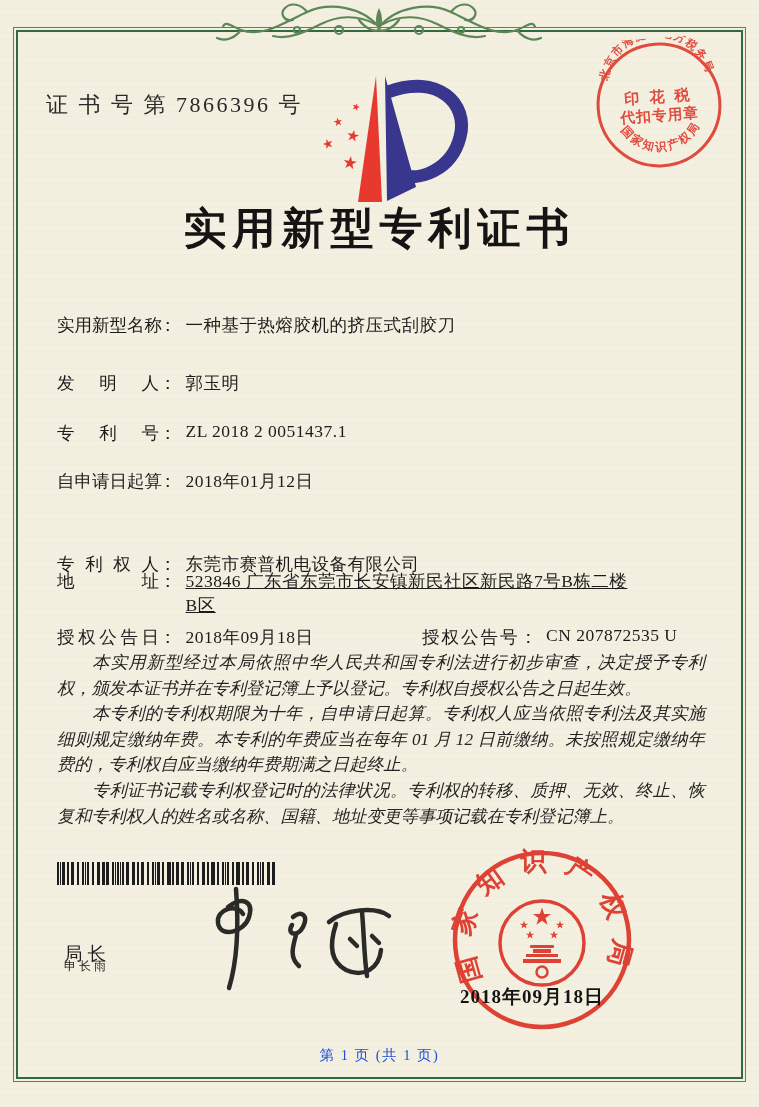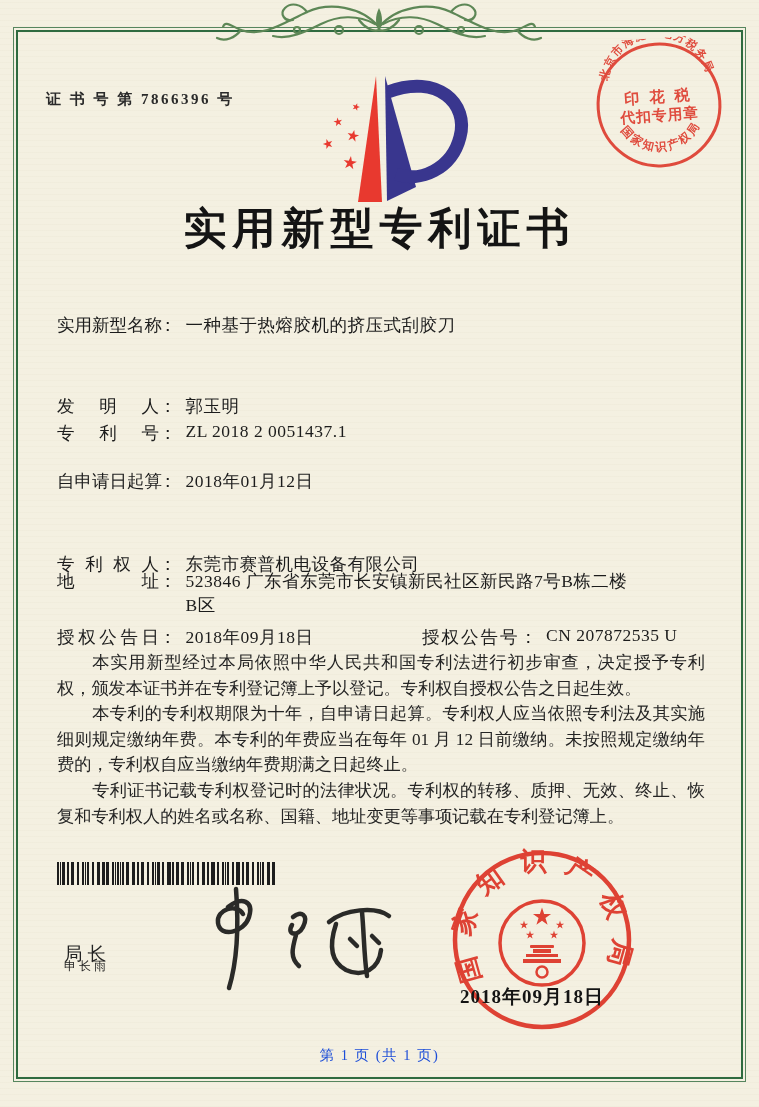--- a/index.html
+++ b/index.html
@@ -23,48 +23,48 @@
       linear-gradient(180deg, rgba(233,242,214,0) 0%, rgba(231,240,211,.6) 20%, #e8f0d3 52%, #e2eccา 100%);
   }
   
   .frame{position:absolute;left:13px;right:13px;top:27px;bottom:25px;z-index:2;pointer-events:none;
     border:1px solid #56855e;}
   .frame-inner{position:absolute;inset:2px;border:2px solid var(--border-green,#2f6b40);}
   .content{position:absolute;inset:0;z-index:3;}
 
   .top-ornament{position:absolute;left:189px;top:0px;z-index:4;}
 
-  .cert-number{position:absolute;left:46px;top:90px;font-size:15px;letter-spacing:2.5px;color:#2a2a2a;font-weight:bold;}
+  .cert-number{position:absolute;left:46px;top:90px;font-size:22px;letter-spacing:2.5px;color:#2a2a2a;}
 
   .tax-stamp{position:absolute;left:592px;top:38px;width:134px;height:134px;transform:rotate(-4deg);opacity:.88;}
 
   .office-logo{position:absolute;left:288px;top:70px;}
 
   .cert-title{position:absolute;left:0;top:200px;width:100%;text-align:center;
     font-size:43px;font-weight:700;letter-spacing:6px;color:#141414;}
 
   .fields{position:absolute;left:57px;top:313px;width:660px;font-size:17.5px;}
   .field-row{position:absolute;left:0;white-space:nowrap;}
   .field-label{display:inline-block;width:102px;text-align:justify;text-align-last:justify;vertical-align:top;}
   .field-colon{display:inline-block;vertical-align:top;}
   .field-value{display:inline-block;margin-left:9px;vertical-align:top;letter-spacing:.5px;}
   .row-1{top:0;}
-  .row-2{top:58px;margin-top:23px;}
+  .row-2{top:58px;}
   .row-3{top:108px;}
   .row-4{top:156px;}
   .row-5{top:206px;margin-top:33px;}
   .row-6{top:256px;}
-  .row-6 .field-value{width:448px;white-space:normal;line-height:24px;}
+  .row-6 .field-value{width:448px;white-space:normal;line-height:24px;text-decoration:underline;}
   .row-7{top:312px;}
   .grant-no{position:absolute;left:365px;top:0;white-space:nowrap;}
   .grant-no .gn-label{letter-spacing:2px;}
 
   .paragraphs{position:absolute;left:57px;top:650px;width:648px;
     font-size:17.2px;line-height:25.6px;text-align:justify;color:#242424;}
-  .paragraphs p{margin:0;text-indent:2.05em;}
+  .paragraphs p{margin:0;text-indent:2.05em;font-style:italic;}
 
   .barcode{position:absolute;left:57px;top:862px;width:219px;height:23px;
     background-color:transparent;
     background-image:
       repeating-linear-gradient(90deg,#1d1d1d 0 2px,rgba(0,0,0,0) 2px 5px),
       repeating-linear-gradient(90deg,#1d1d1d 0 1px,rgba(0,0,0,0) 1px 7px),
       repeating-linear-gradient(90deg,rgba(0,0,0,0) 0 3px,#1d1d1d 3px 4px,rgba(0,0,0,0) 4px 11px);}
 
   .signer-title{position:absolute;left:64px;top:924px;font-size:18.5px;letter-spacing:5px;color:#222;margin-top:17px;}
   .signer-name{position:absolute;left:64px;top:958px;font-size:12px;letter-spacing:3px;color:#222;}

